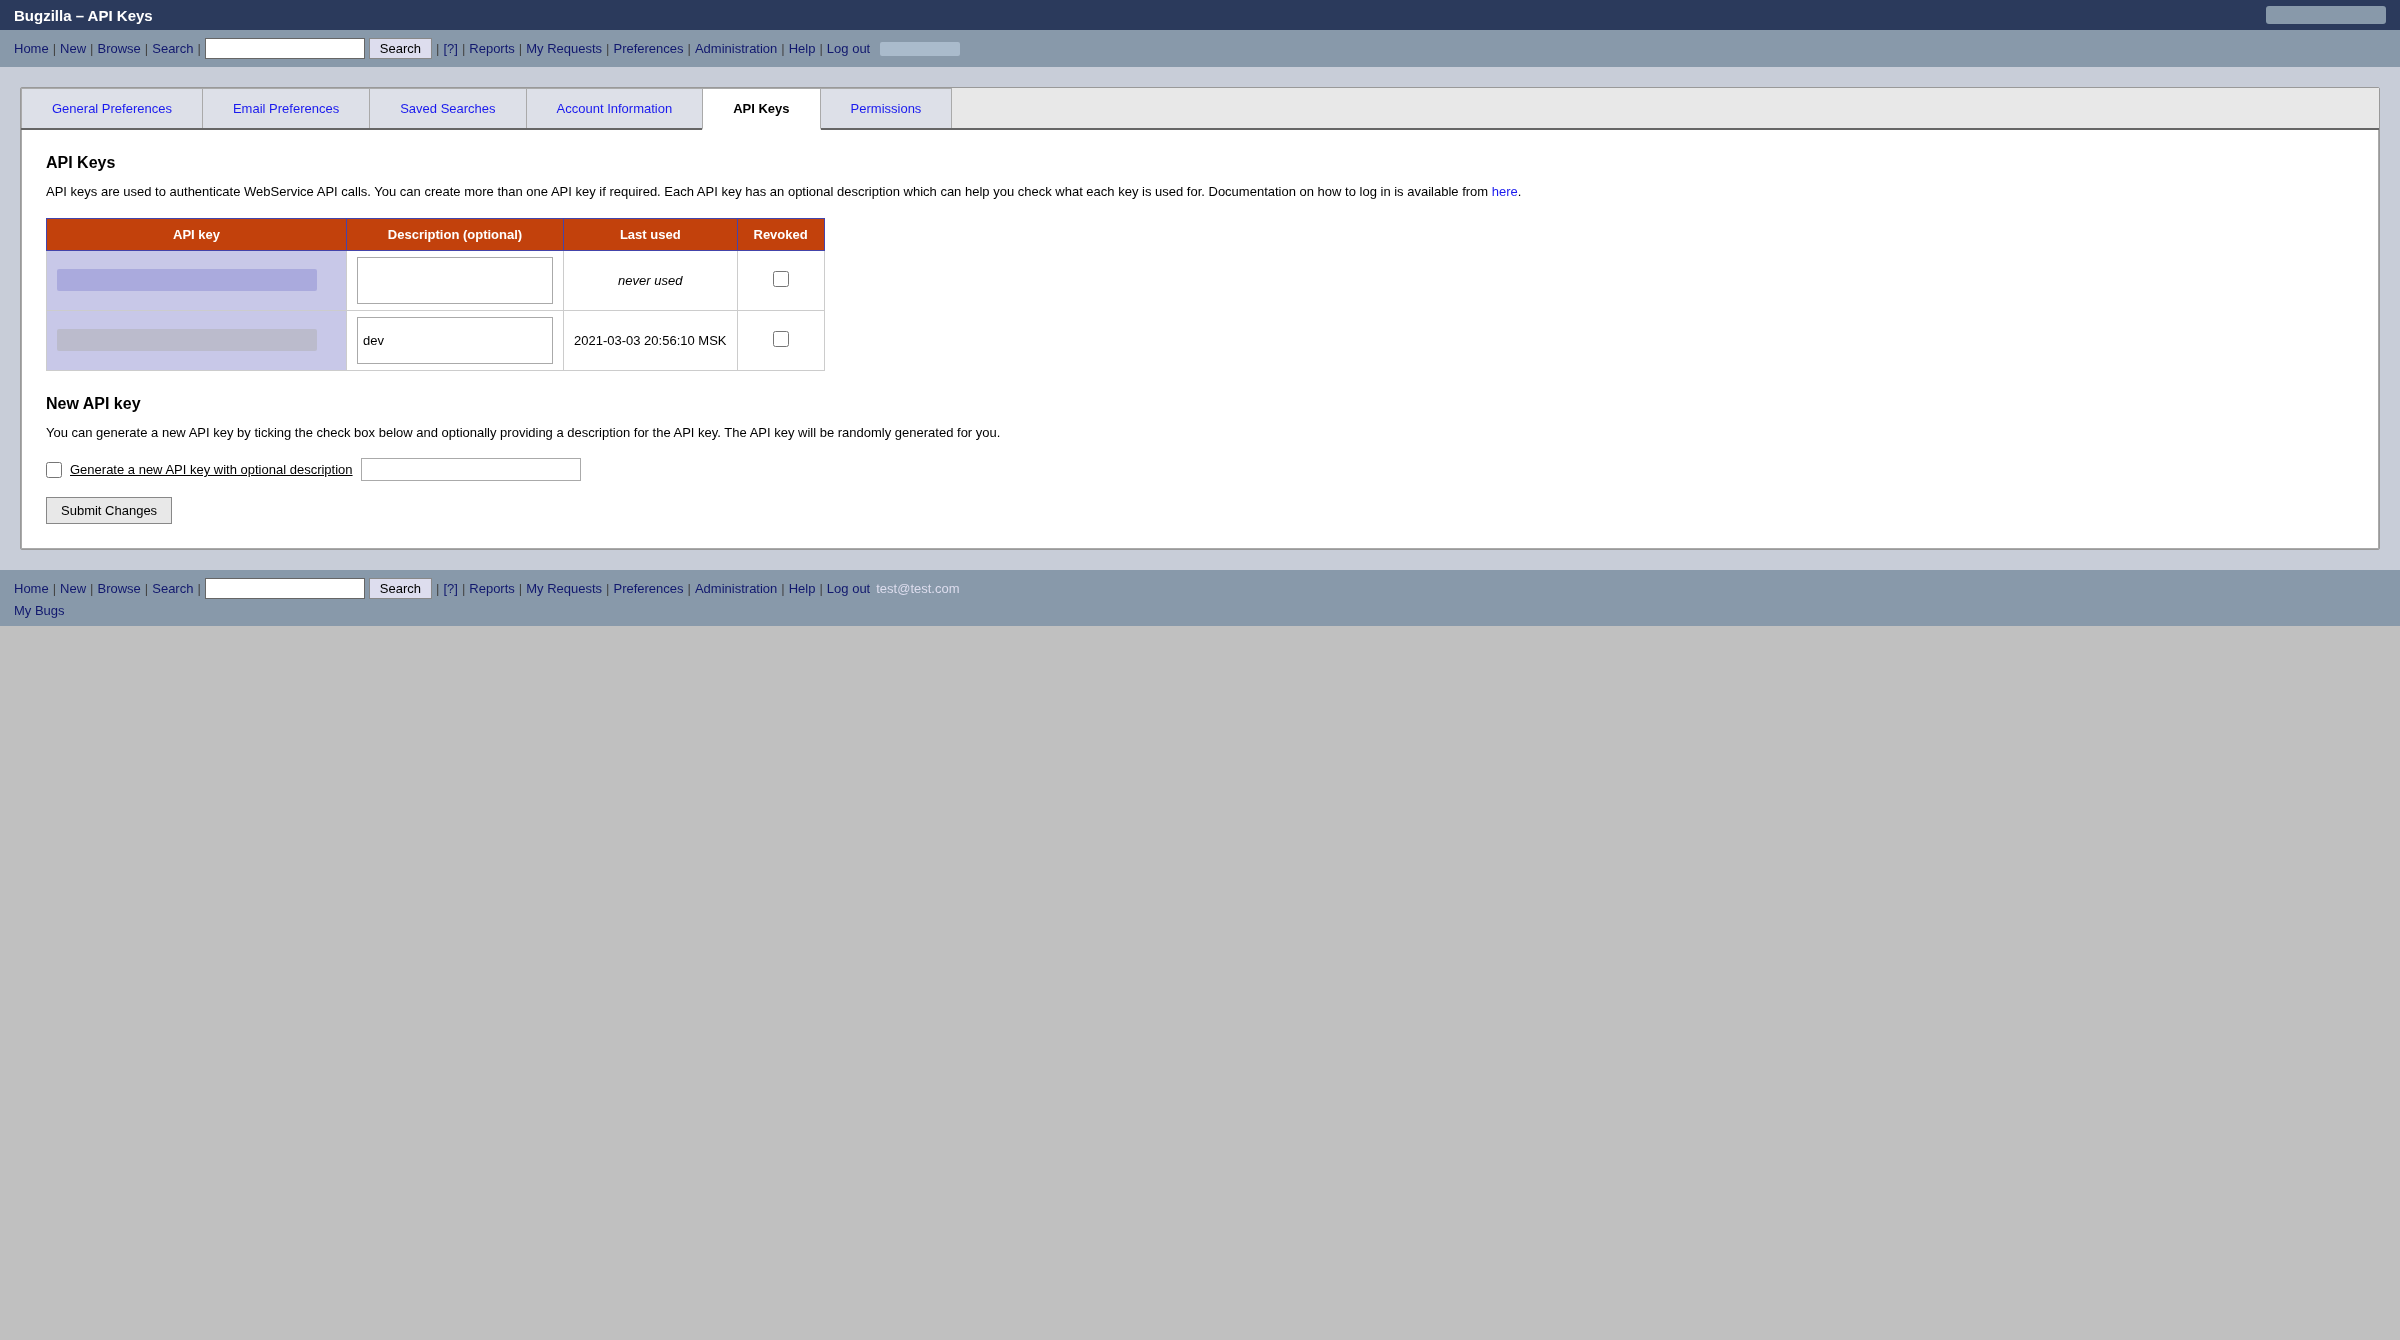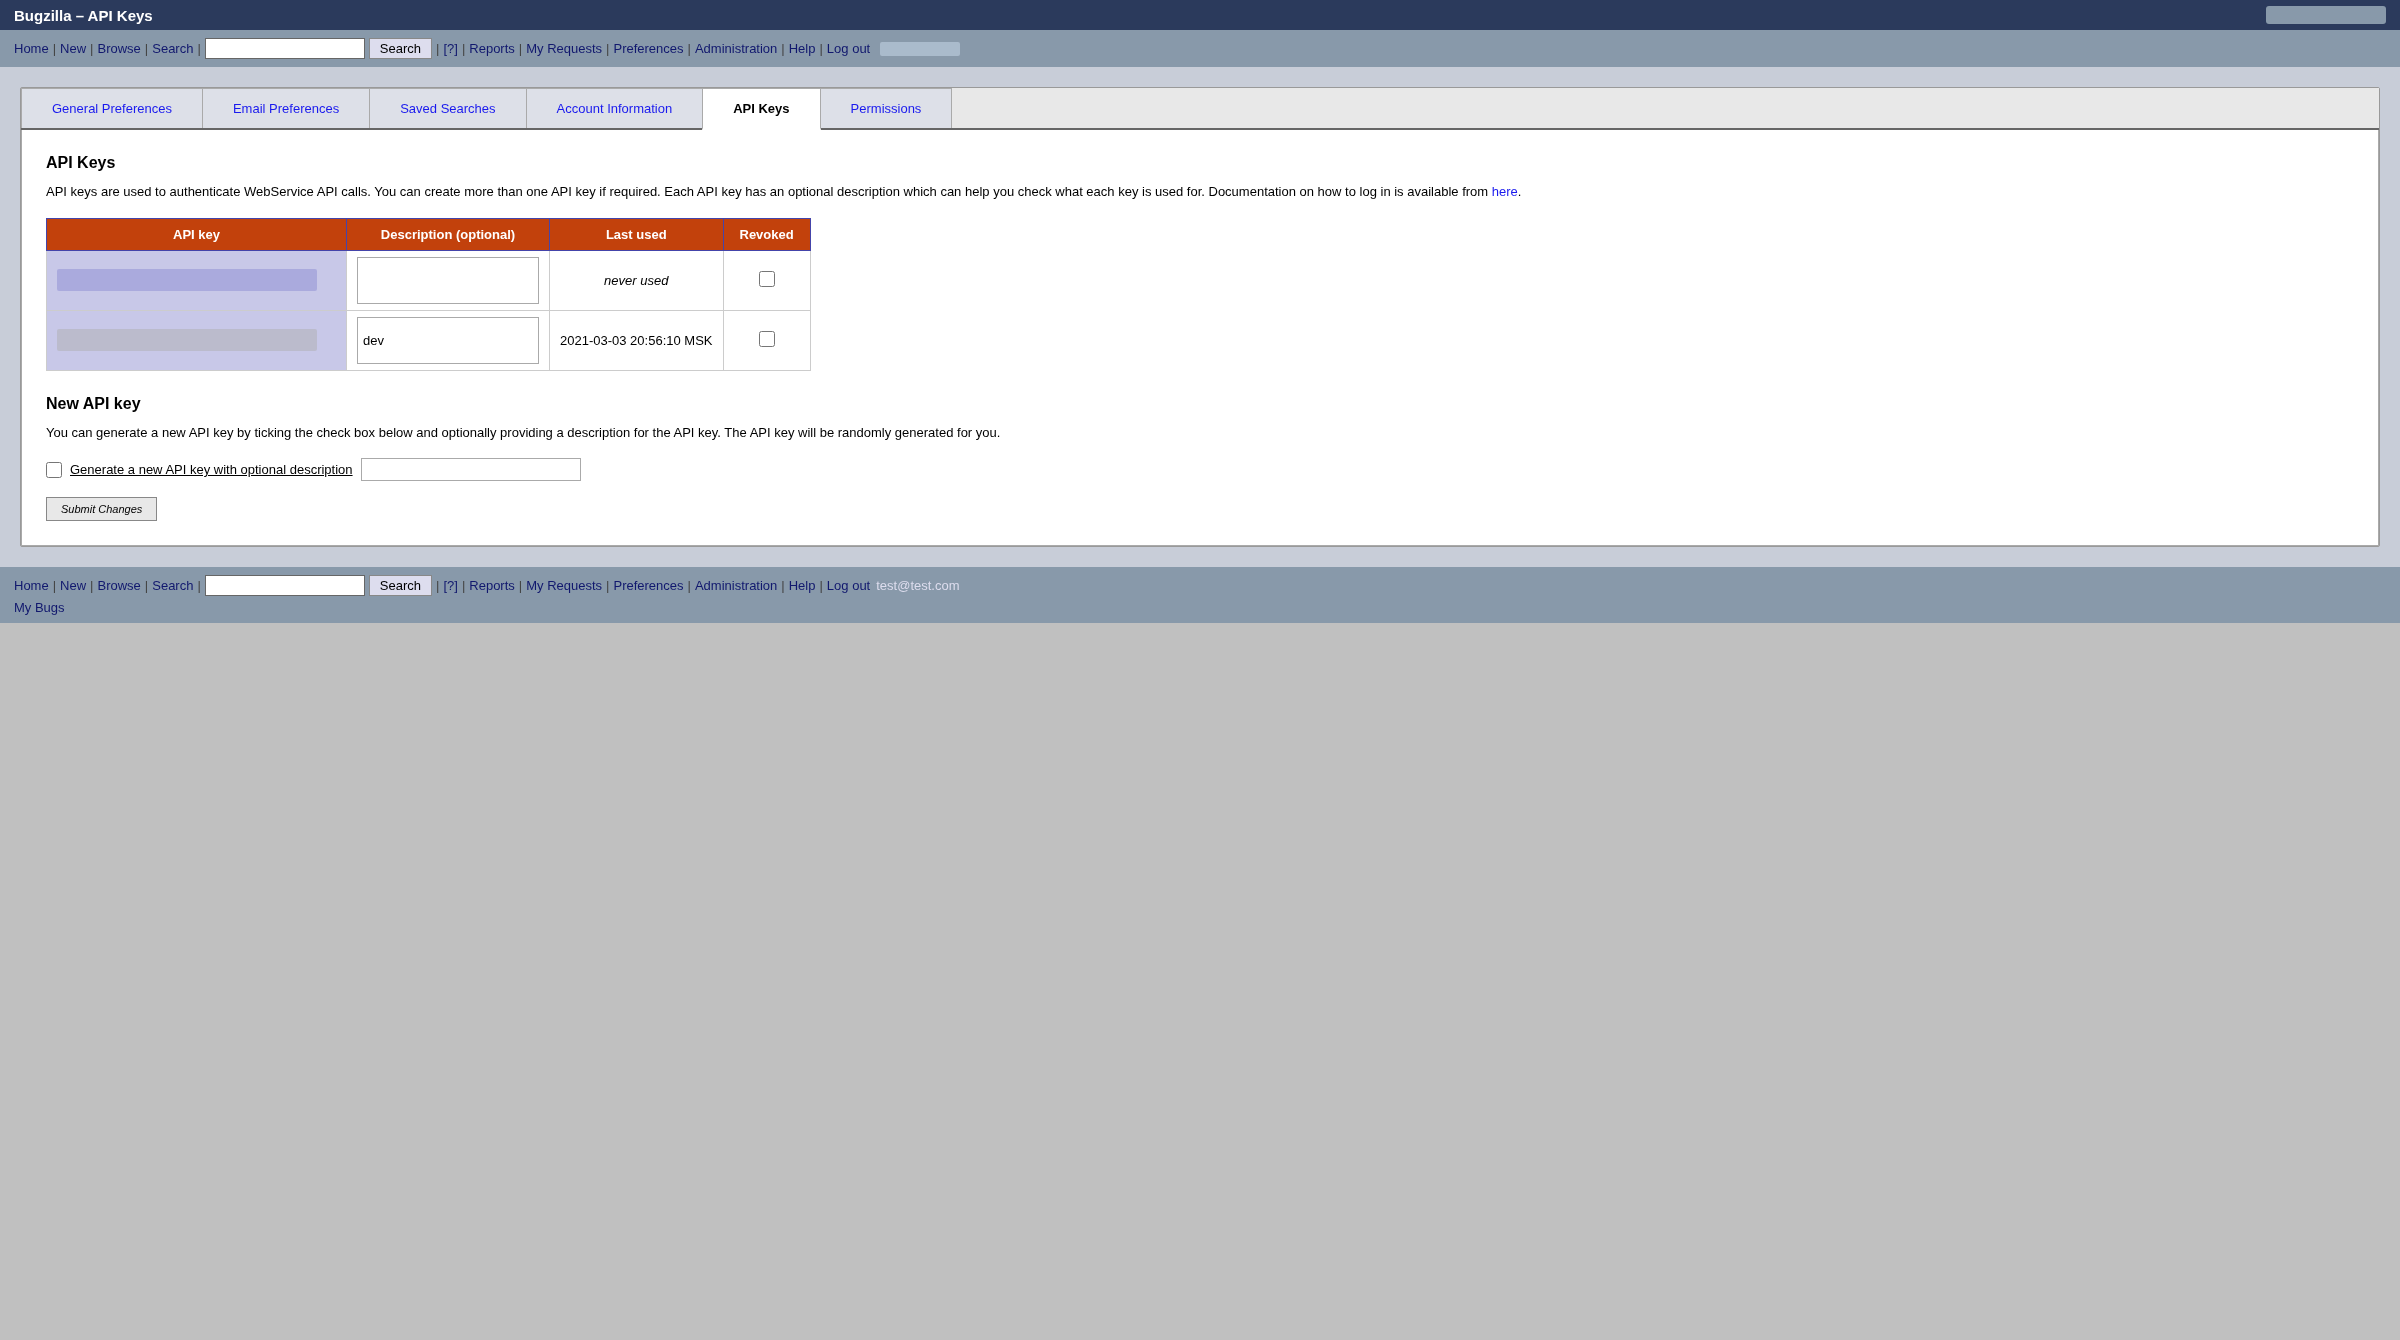--- a/index.html
+++ b/index.html
@@ -156,21 +156,21 @@
       width: 300px;
     }
     .api-key-value {
       display: block;
       width: 260px;
       height: 22px;
       background: #aaaadd;
       border-radius: 2px;
     }
     .api-key-input {
-      width: 182px;
+      width: 196px;
       padding: 15px 5px;
       font-size: 13px;
       border: 1px solid #aaa;
     }
     .last-used-cell {
       text-align: center;
       font-style: italic;
     }
     .revoked-cell {
       text-align: center;
@@ -196,26 +196,25 @@
     }
     .new-apikey-desc-input {
       padding: 3px 5px;
       font-size: 13px;
       border: 1px solid #aaa;
       width: 220px;
     }
 
     .submit-btn {
       padding: 5px 14px;
-      font-size: 11px;
+      font-size: 13px;
       background: #e8e8e8;
       border: 1px solid #888;
       cursor: pointer;
       font-weight: normal;
-      font-style: italic;
     }
 
     
     .footer-nav {
       background: #8899aa;
       padding: 8px 14px;
     }
     .footer-nav-row {
       display: flex;
       align-items: center;

